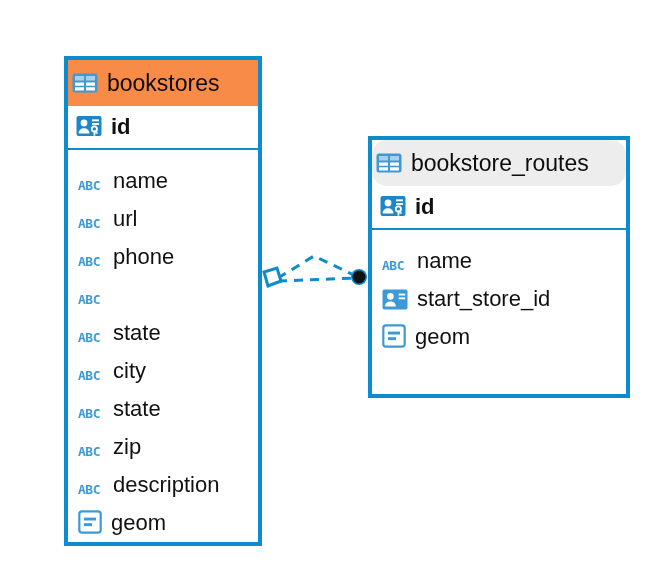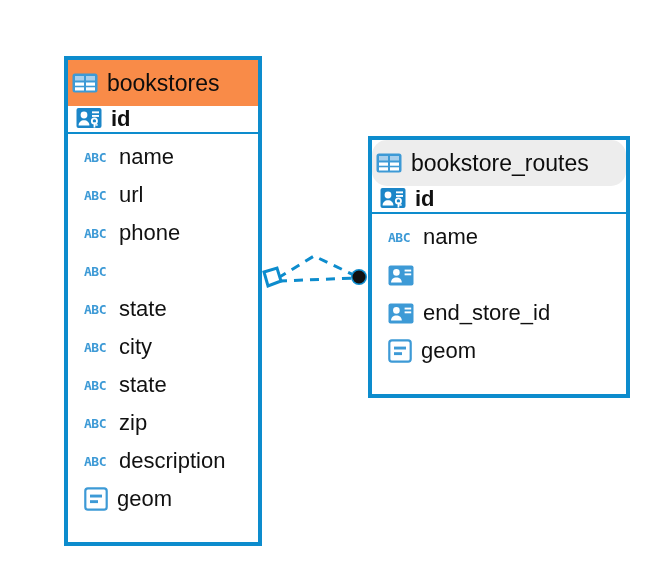--- a/index.html
+++ b/index.html
@@ -35,37 +35,36 @@
 
   .entity-title {
     font-size:23px;
     color:#0d0d0d;
     line-height:1;
     white-space:nowrap;
   }
 
   .pk-row {
     display:flex; align-items:center;
-    height:28px;
+    height:44px;
     padding:0 8px;
     box-sizing:border-box;
     gap:9px;
     border-bottom:2px solid #0d8ccd;
     background:#ffffff;
   }
   .pk-row .field-label { font-weight:bold; }
 
   .field-list { padding:4px 0 0 0; }
   .field-row {
-    display:flex; align-items:center;
+    display:flex; align-items:flex-end;
     height:38px;
     padding:0 10px;
     box-sizing:border-box;
     gap:9px;
-    margin-left:6px;
   }
   .field-label {
     font-size:22px;
     color:#111111;
     line-height:1;
     white-space:nowrap;
   }
 
   
   .ic { flex:0 0 auto; display:block; }
@@ -222,32 +221,23 @@
       </div>
 
       <div class="field-row">
         <svg class="ic ic-fk" viewBox="0 0 26 21">
           <rect x="0.5" y="0.5" width="25" height="20" rx="2" fill="#3d9ad6"></rect>
           <circle cx="8.4" cy="7.4" r="3.3" fill="#ffffff"></circle>
           <path d="M3 17.6c0-3.1 2.4-5 5.4-5s5.4 1.9 5.4 5z" fill="#ffffff"></path>
           <rect x="16.6" y="4.6" width="6.6" height="1.9" fill="#ffffff"></rect>
           <rect x="16.6" y="8.4" width="6.6" height="1.9" fill="#ffffff"></rect>
         </svg>
-      </div>
-
-      <div class="field-row">
-        <svg class="ic ic-fk" viewBox="0 0 26 21">
-          <rect x="0.5" y="0.5" width="25" height="20" rx="2" fill="#3d9ad6"></rect>
-          <circle cx="8.4" cy="7.4" r="3.3" fill="#ffffff"></circle>
-          <path d="M3 17.6c0-3.1 2.4-5 5.4-5s5.4 1.9 5.4 5z" fill="#ffffff"></path>
-          <rect x="16.6" y="4.6" width="6.6" height="1.9" fill="#ffffff"></rect>
-          <rect x="16.6" y="8.4" width="6.6" height="1.9" fill="#ffffff"></rect>
-        </svg>
-        <span class="field-label">end_store_id</span>
-      </div>
+        <span class="field-label">start_store_id</span>
+      </div>
+
 
       <div class="field-row">
         <svg class="ic ic-geom" viewBox="0 0 24 24">
           <rect x="1.3" y="1.3" width="21.4" height="21.4" rx="2.6" fill="none" stroke="#3d9ad6" stroke-width="2.2"></rect>
           <rect x="6" y="7.6" width="12" height="2.9" fill="#3d9ad6"></rect>
           <rect x="6" y="13.2" width="8" height="2.9" fill="#3d9ad6"></rect>
         </svg>
         <span class="field-label">geom</span>
       </div>
 

